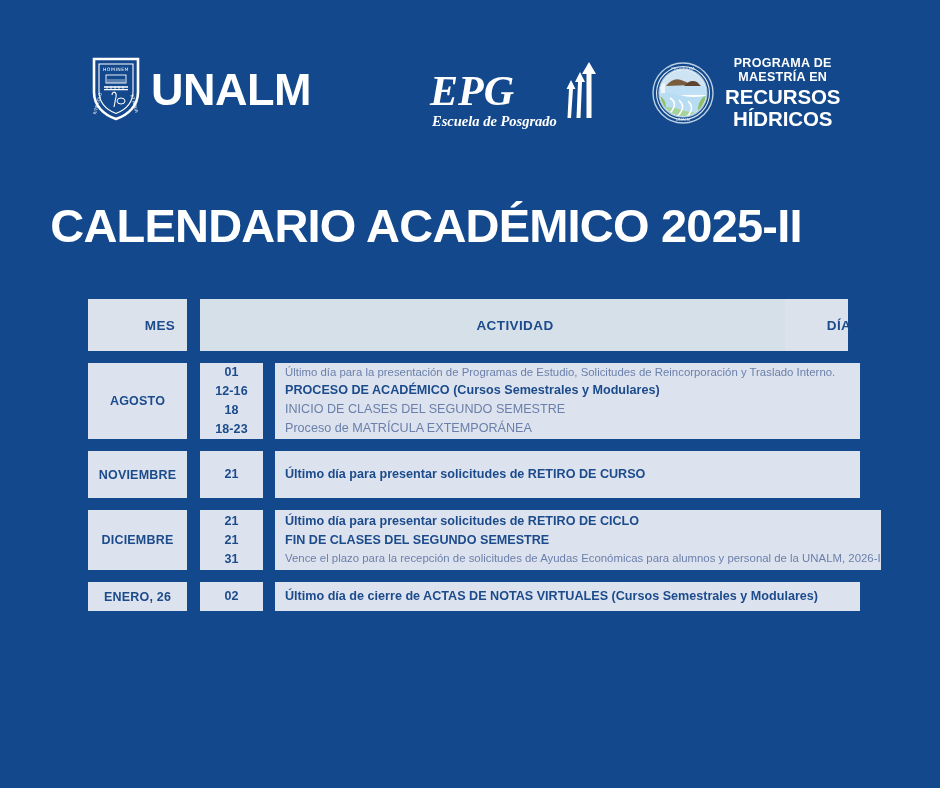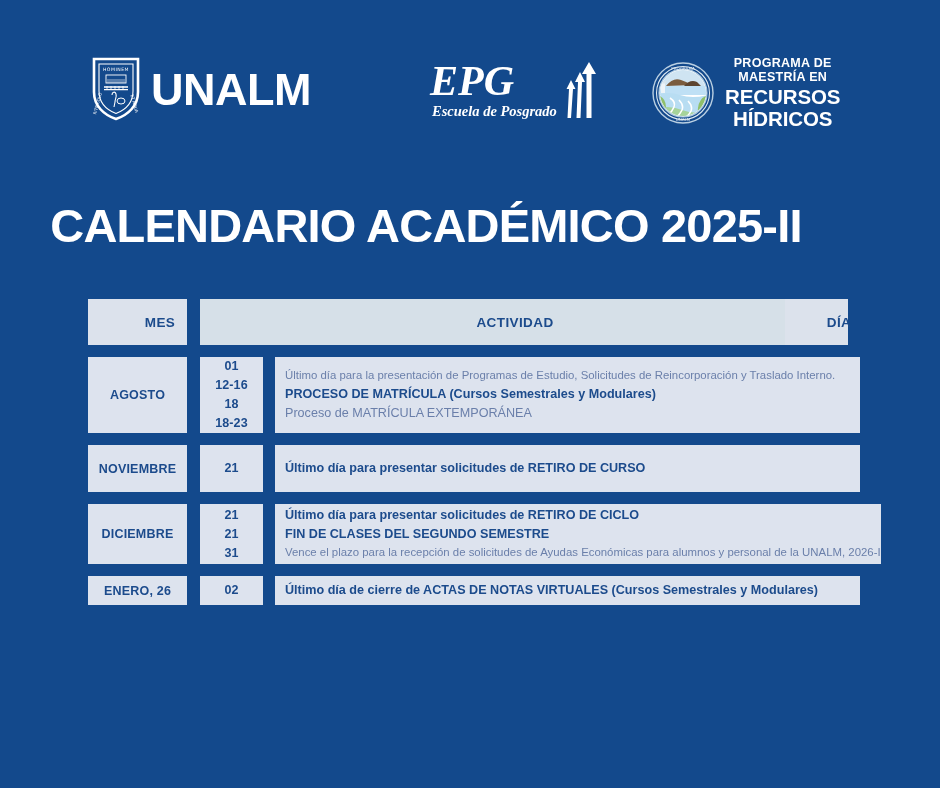--- a/index.html
+++ b/index.html
@@ -43,20 +43,21 @@
   .epg-wrap { display: flex; align-items: flex-start; }
   .epg-text { display: flex; flex-direction: column; align-items: flex-start; }
   .epg-main {
     color: #ffffff;
     font-family: "Liberation Serif", serif;
     font-style: italic;
     font-weight: bold;
     font-size: 42px;
     line-height: 0.95;
     letter-spacing: 0px;
+    margin-top: 10px;
   }
   .epg-sub {
     color: #ffffff;
     font-family: "Liberation Serif", serif;
     font-style: italic;
     font-weight: bold;
     font-size: 14.5px;
     line-height: 1.2;
     margin-top: 1px;
     margin-left: 2px;
@@ -173,21 +174,21 @@
     letter-spacing: 0.4px;
   }
   .row-header .head-act {
     font-size: 13.5px;
     font-weight: bold;
     color: #1c4b8c;
     letter-spacing: 0.4px;
   }
 
   
-  .row-header .cell { height: 46px; padding-left: 45px; }
+  .row-header .cell { height: 52px; padding-left: 45px; }
   .row-agosto  .cell { height: 76px; }
   .row-noviembre .cell { height: 47px; }
   .row-diciembre .cell { height: 60px; }
   .row-enero   .cell { height: 29px; }
 </style>
 </head>
 <body>
 
 <div class="logo-strip">
 
@@ -278,21 +279,22 @@
       <div class="cal-row row-agosto">
         <div class="cell cell-mes">AGOSTO</div>
         <div class="cell cell-dia">
           <div class="dline">01</div>
           <div class="dline">12-16</div>
           <div class="dline">18</div>
           <div class="dline">18-23</div>
         </div>
         <div class="cell cell-act">
           <div class="aline small">Último día para la presentación de Programas de Estudio, Solicitudes de Reincorporación y Traslado Interno.</div>
-          <div class="aline bold">PROCESO DE MATRÍCULA (Cursos Semestrales y Modulares)</div>
+          <div class="aline bold">PROCESO DE ACADÉMICO (Cursos Semestrales y Modulares)</div>
+          <div class="aline">INICIO DE CLASES DEL SEGUNDO SEMESTRE</div>
           <div class="aline">Proceso de MATRÍCULA EXTEMPORÁNEA</div>
         </div>
       </div>
       <div class="cal-row row-noviembre">
         <div class="cell cell-mes">NOVIEMBRE</div>
         <div class="cell cell-dia">
           <div class="dline">21</div>
         </div>
         <div class="cell cell-act">
           <div class="aline bold">Último día para presentar solicitudes de RETIRO DE CURSO</div>

